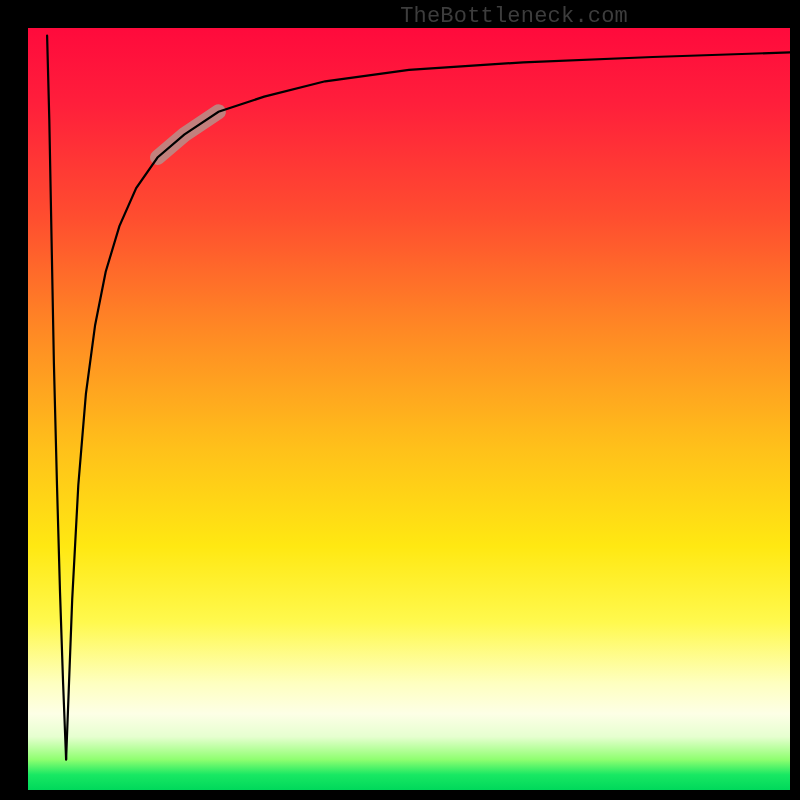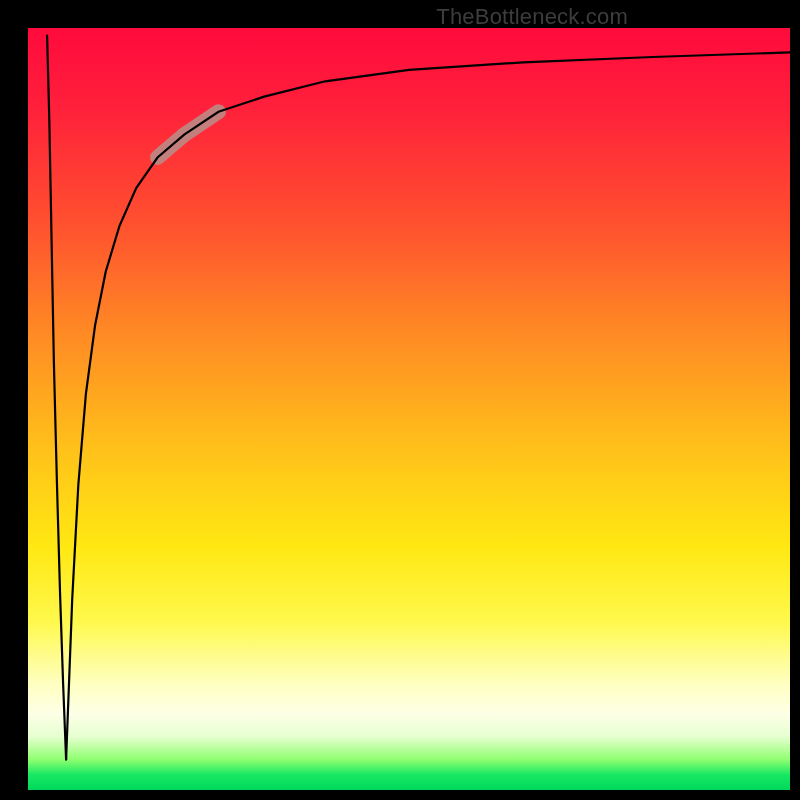--- a/index.html
+++ b/index.html
@@ -8,20 +8,21 @@
     width: 800px;
     height: 800px;
     overflow: hidden;
     background: #000;
     font-family: Arial, Helvetica, sans-serif;
   }
   .chart-wrap {
     position: relative;
     width: 636px;
     height: 800px;
+    font-family: Liberation Mono, monospace;
   }
   .plot-area {
     position: absolute;
     left: 28px;
     top: 28px;
     width: 762px;
     height: 762px;
     
     background: linear-gradient(
       to bottom,

